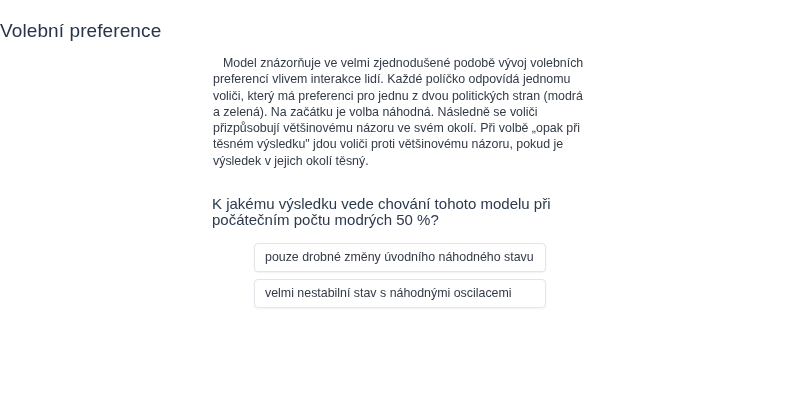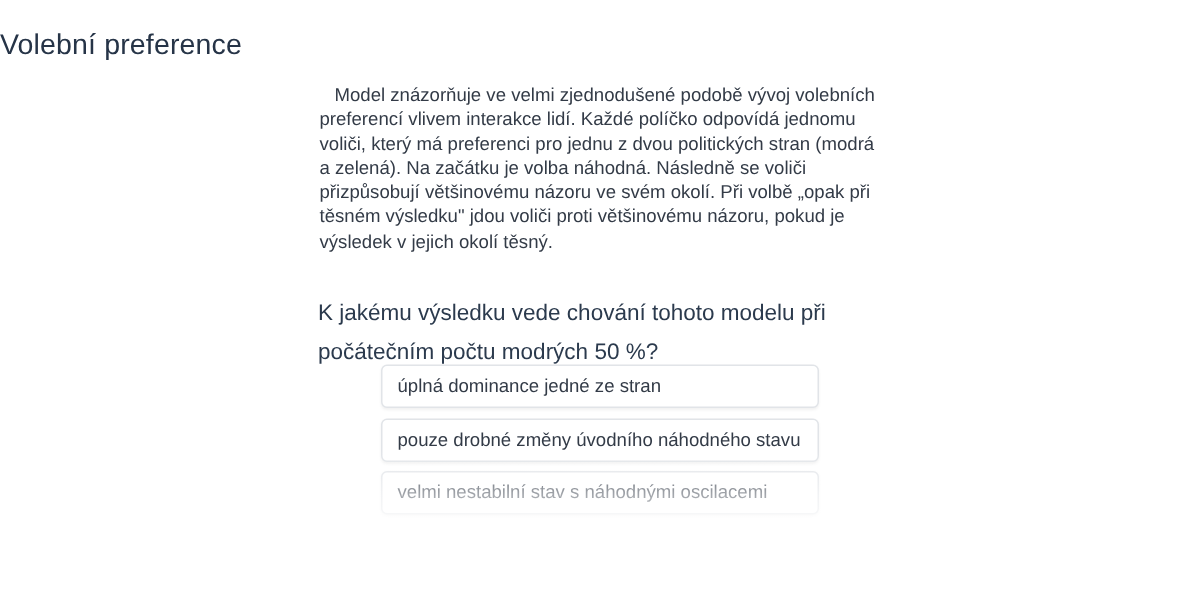--- a/index.html
+++ b/index.html
@@ -17,21 +17,21 @@
       color: #263447; letter-spacing: 0.1px;
     }
     .intro {
       position: absolute; left: 213px; width: 380px; top: 55px;
       font-size: 12.4px; line-height: 16.3px; color: #333b47;
     }
     .intro p { margin: 0; text-indent: 10px; }
     .intro a { color: #2a8fd6; text-decoration: none; }
     .question {
       position: absolute; left: 212px; width: 360px; top: 196px;
-      font-size: 15px; line-height: 26px; font-weight: 500; color: #2b3a4d;
+      font-size: 15px; line-height: 16px; font-weight: 500; color: #2b3a4d;
     }
     .options { position: absolute; left: 254px; top: 243px; width: 292px; }
     .option {
       box-sizing: border-box; height: 29px; margin-bottom: 6.5px;
       border: 1px solid #e1e4e8; border-radius: 4px; background: #fff;
       box-shadow: 0 1px 2px rgba(0,0,0,0.06);
       padding: 0 10px; font-size: 12.4px; line-height: 27px; color: #333b47;
       cursor: pointer; white-space: nowrap;
     }
     .fade {
@@ -46,19 +46,18 @@
 <div class="page">
   <h1 class="title" style="margin:0;">Volební preference</h1>
 
   <div class="intro">
     <p>Model znázorňuje ve velmi zjednodušené podobě vývoj volebních preferencí vlivem interakce lidí. Každé políčko odpovídá jednomu voliči, který má preferenci pro jednu z dvou politických stran (modrá a zelená). Na začátku je volba náhodná. Následně se voliči přizpůsobují většinovému názoru ve svém okolí. Při volbě „opak při těsném výsledku" jdou voliči proti většinovému názoru, pokud je výsledek v jejich okolí těsný.</p>
   </div>
 
   <div class="question">K jakému výsledku vede chování tohoto modelu při počátečním počtu modrých 50 %?</div>
 
   <div class="options">
-    <div class="option">úplná dominance jedné ze stran</div>
     <div class="option">pouze drobné změny úvodního náhodného stavu</div>
     <div class="option">velmi nestabilní stav s náhodnými oscilacemi</div>
   </div>
 
   <div class="fade"></div>
 </div>
 
 </body></html>

